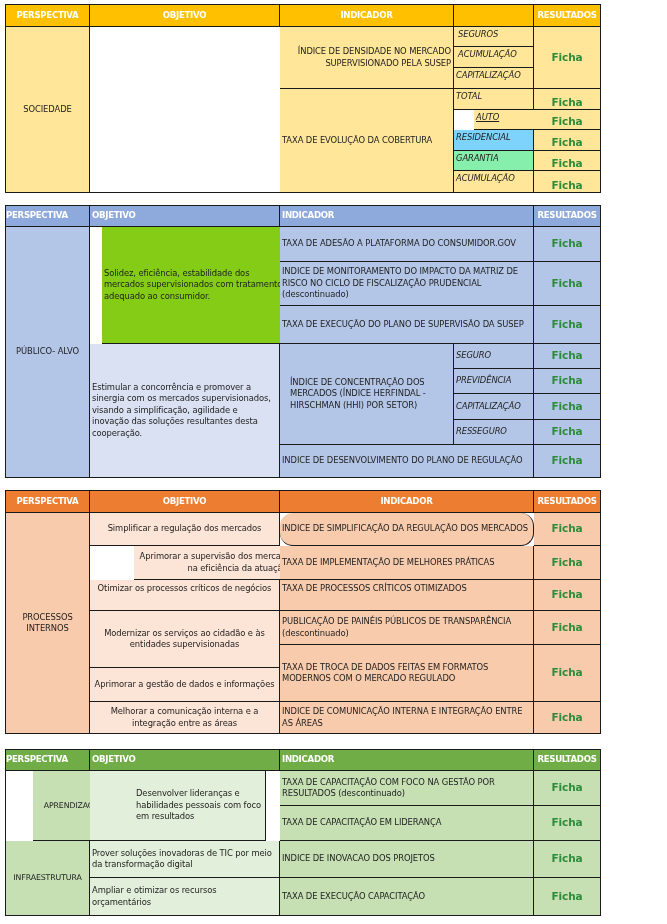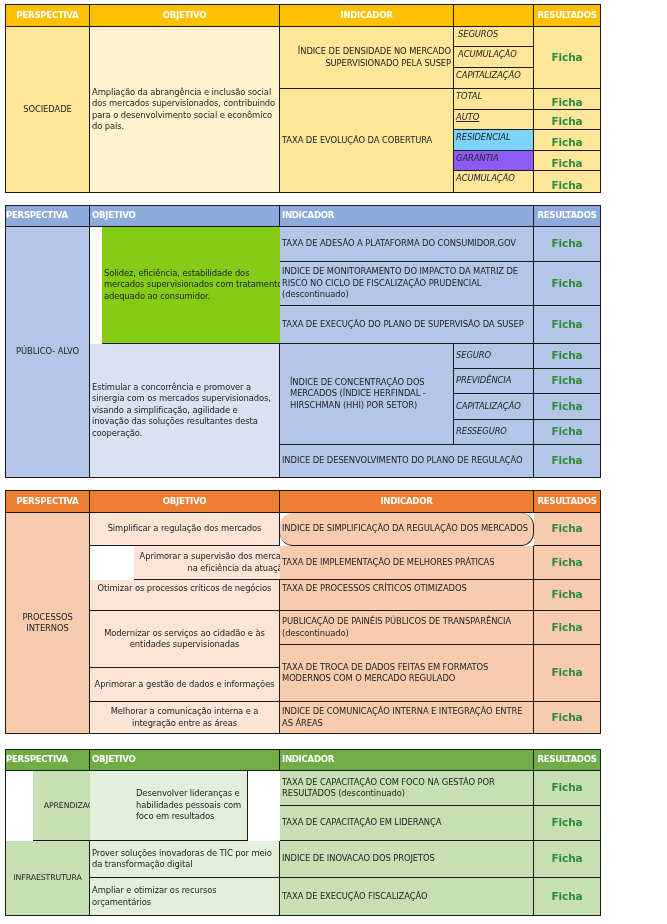--- a/index.html
+++ b/index.html
@@ -22,33 +22,32 @@
 
 <div class="tbl" style="top:4px;height:189px;">
 
   <div class="cell hdr center" style="left:0;top:0;width:84px;height:22px;background:#FFC000;">PERSPECTIVA</div>
   <div class="cell hdr center" style="left:84px;top:0;width:190px;height:22px;background:#FFC000;">OBJETIVO</div>
   <div class="cell hdr center" style="left:274px;top:0;width:174px;height:22px;background:#FFC000;">INDICADOR</div>
   <div class="cell hdr center" style="left:448px;top:0;width:80px;height:22px;background:#FFC000;"></div>
   <div class="cell hdr center nr" style="left:528px;top:0;width:66px;height:22px;background:#FFC000;">RESULTADOS</div>
 
   <div class="cell center nb" style="left:0;top:22px;width:84px;height:165px;background:#FFE699;">SOCIEDADE</div>
-  <div class="cell left nb" style="left:84px;top:22px;width:190px;height:165px;background:#FFF2CC;">Ampliação da abrangência e inclusão social dos mercados supervisionados, contribuindo para o desenvolvimento social e econômico do país.</div>
 
   <div class="cell left" style="left:274px;top:22px;width:174px;height:62px;background:#FFE699;text-align:right;">ÍNDICE DE DENSIDADE NO MERCADO SUPERVISIONADO PELA SUSEP</div>
   <div class="cell left it sub" style="left:448px;top:22px;width:80px;height:20px;background:#FFE699;padding-left:4px;">SEGUROS</div>
   <div class="cell left it sub" style="left:448px;top:42px;width:80px;height:21px;background:#FFE699;padding-left:4px;">ACUMULAÇÃO</div>
   <div class="cell left it sub" style="left:448px;top:63px;width:80px;height:21px;background:#FFE699;">CAPITALIZAÇÃO</div>
   <div class="cell ficha nr" style="left:528px;top:22px;width:66px;height:62px;background:#FFE699;">Ficha</div>
 
   <div class="cell left nb" style="left:274px;top:84px;width:174px;height:103px;background:#FFE699;">TAXA DE EVOLUÇÃO DA COBERTURA</div>
   <div class="cell left it sub" style="left:448px;top:84px;width:80px;height:21px;background:#FFE699;">TOTAL</div>
-  <div class="cell left it sub" style="left:448px;top:105px;width:80px;height:20px;background:#FFE699;text-decoration:underline;">AUTO</div>
+  <div class="cell left it sub" style="left:468px;top:105px;width:80px;height:20px;background:#FFE699;text-decoration:underline;">AUTO</div>
   <div class="cell left it sub" style="left:448px;top:125px;width:80px;height:21px;background:#7dd3fc;">RESIDENCIAL</div>
-  <div class="cell left it sub" style="left:448px;top:146px;width:80px;height:20px;background:#8b5cf6;">GARANTIA</div>
+  <div class="cell left it sub" style="left:448px;top:146px;width:80px;height:20px;background:#86efac;">GARANTIA</div>
   <div class="cell left it sub nb" style="left:448px;top:166px;width:80px;height:21px;background:#FFE699;">ACUMULAÇÃO</div>
   <div class="cell ficha nr" style="left:528px;top:84px;width:66px;height:21px;background:#FFE699;padding-top:8px;">Ficha</div>
   <div class="cell ficha nr" style="left:528px;top:105px;width:66px;height:20px;background:#FFE699;padding-top:4px;">Ficha</div>
   <div class="cell ficha nr" style="left:528px;top:125px;width:66px;height:21px;background:#FFE699;padding-top:6px;">Ficha</div>
   <div class="cell ficha nr" style="left:528px;top:146px;width:66px;height:20px;background:#FFE699;padding-top:6px;">Ficha</div>
   <div class="cell ficha nr nb" style="left:528px;top:166px;width:66px;height:21px;background:#FFE699;padding-top:8px;">Ficha</div>
 </div>
 
 <div class="tbl" style="top:205px;height:273px;">
   <div class="cell hdr left" style="left:0;top:0;width:84px;height:21px;background:#8EA9DB;padding-left:0;">PERSPECTIVA</div>
@@ -114,26 +113,26 @@
   <div class="cell ficha nr nb" style="left:528px;top:211px;width:66px;height:31px;background:#F8CBAD;">Ficha</div>
 </div>
 
 <div class="tbl" style="top:749px;height:167px;">
   <div class="cell hdr left" style="left:0;top:0;width:84px;height:21px;background:#70AD47;padding-left:0;">PERSPECTIVA</div>
   <div class="cell hdr left" style="left:84px;top:0;width:190px;height:21px;background:#70AD47;">OBJETIVO</div>
   <div class="cell hdr left" style="left:274px;top:0;width:254px;height:21px;background:#70AD47;">INDICADOR</div>
   <div class="cell hdr center nr" style="left:528px;top:0;width:66px;height:21px;background:#70AD47;">RESULTADOS</div>
 
   <div class="cell center" style="left:0;top:21px;width:84px;height:70px;background:#C6E0B4;font-size:7.8px;margin-left:27px;">APRENDIZAGEM</div>
-  <div class="cell left" style="left:84px;top:21px;width:158px;height:70px;background:#E2EFDA;padding-left:46px;">Desenvolver lideranças e habilidades pessoais com foco em resultados</div>
+  <div class="cell left" style="left:84px;top:21px;width:176px;height:70px;background:#E2EFDA;padding-left:46px;">Desenvolver lideranças e habilidades pessoais com foco em resultados</div>
   <div class="cell left" style="left:274px;top:21px;width:254px;height:35px;background:#C6E0B4;">TAXA DE CAPACITAÇÃO COM FOCO NA GESTÃO POR RESULTADOS (descontinuado)</div>
   <div class="cell ficha nr" style="left:528px;top:21px;width:66px;height:35px;background:#C6E0B4;">Ficha</div>
   <div class="cell left" style="left:274px;top:56px;width:254px;height:35px;background:#C6E0B4;">TAXA DE CAPACITAÇÃO EM LIDERANÇA</div>
   <div class="cell ficha nr" style="left:528px;top:56px;width:66px;height:35px;background:#C6E0B4;">Ficha</div>
 
   <div class="cell center nb" style="left:0;top:91px;width:84px;height:74px;background:#C6E0B4;font-size:7.8px;">INFRAESTRUTURA</div>
   <div class="cell left" style="left:84px;top:91px;width:190px;height:37px;background:#E2EFDA;">Prover soluções inovadoras de TIC por meio da transformação digital</div>
   <div class="cell left" style="left:274px;top:91px;width:254px;height:37px;background:#C6E0B4;">INDICE DE INOVACAO DOS PROJETOS</div>
   <div class="cell ficha nr" style="left:528px;top:91px;width:66px;height:37px;background:#C6E0B4;">Ficha</div>
   <div class="cell left nb" style="left:84px;top:128px;width:190px;height:37px;background:#E2EFDA;">Ampliar e otimizar os recursos orçamentários</div>
-  <div class="cell left nb" style="left:274px;top:128px;width:254px;height:37px;background:#C6E0B4;">TAXA DE EXECUÇÃO FISCALIZAÇÃO</div>
+  <div class="cell left nb" style="left:274px;top:128px;width:254px;height:37px;background:#C6E0B4;">TAXA DE EXECUÇÃO CAPACITAÇÃO</div>
   <div class="cell ficha nr nb" style="left:528px;top:128px;width:66px;height:37px;background:#C6E0B4;">Ficha</div>
 </div>
 
 </body></html>

